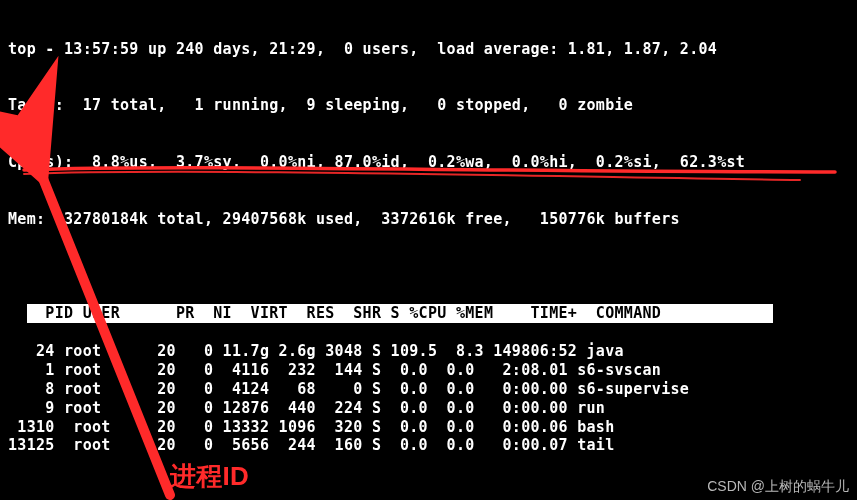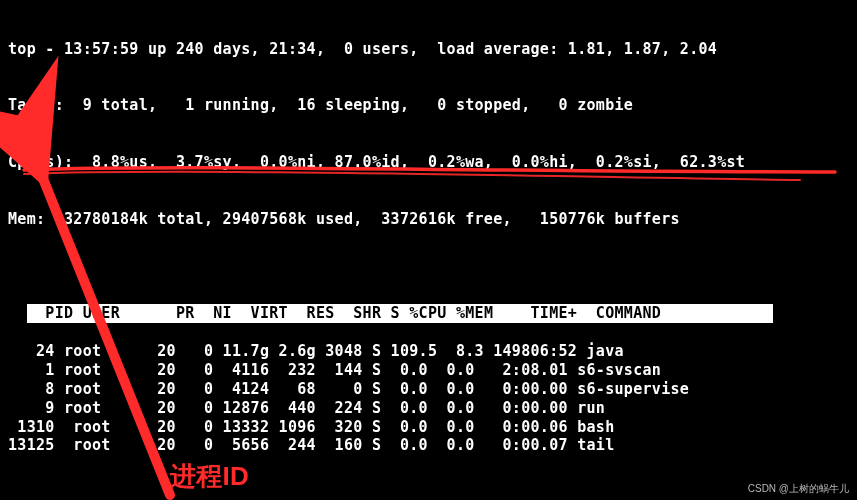--- a/index.html
+++ b/index.html
@@ -25,40 +25,40 @@
     background: #fff;
     color: #000;
     display: inline-block;
     white-space: pre;
   }
   .row { white-space: pre; }
   .watermark {
     position: absolute;
     right: 8px;
     bottom: 4px;
-    font-size: 10px;
+    font-size: 14px;
     font-weight: normal;
     color: #b8b8b8;
     font-family: sans-serif;
     letter-spacing: 0;
   }
   .annot {
     position: absolute;
     left: 0; top: 0;
     width: 857px;
     height: 500px;
     pointer-events: none;
   }
 </style>
 </head>
 <body>
 
 <div class="term">
-  <div class="row">top - 13:57:59 up 240 days, 21:34,  0 users,  load average: 1.81, 1.87, 2.04</div>
-  <div class="row">Tasks:  9 total,   1 running,  16 sleeping,   0 stopped,   0 zombie</div>
+  <div class="row">top - 13:57:59 up 240 days, 21:29,  0 users,  load average: 1.81, 1.87, 2.04</div>
+  <div class="row">Tasks:  17 total,   1 running,  9 sleeping,   0 stopped,   0 zombie</div>
   <div class="row">Cpu(s):  8.8%us,  3.7%sy,  0.0%ni, 87.0%id,  0.2%wa,  0.0%hi,  0.2%si,  62.3%st</div>
   <div class="row">Mem:  32780184k total, 29407568k used,  3372616k free,   150776k buffers</div>
   <div class="row"> </div>
   <div class="hdr-row">  PID USER      PR  NI  VIRT  RES  SHR S %CPU %MEM    TIME+  COMMAND            </div>
   <div id="rows"><div class="row">   24 root      20   0 11.7g 2.6g 3048 S 109.5  8.3 149806:52 java               </div><div class="row">    1 root      20   0  4116  232  144 S  0.0  0.0   2:08.01 s6-svscan          </div><div class="row">    8 root      20   0  4124   68    0 S  0.0  0.0   0:00.00 s6-supervise       </div><div class="row">    9 root      20   0 12876  440  224 S  0.0  0.0   0:00.00 run                </div><div class="row"> 1310  root     20   0 13332 1096  320 S  0.0  0.0   0:00.06 bash               </div><div class="row">13125  root     20   0  5656  244  160 S  0.0  0.0   0:00.07 tail               </div></div>
 </div>
 
 <svg class="annot" viewBox="0 0 857 500">
   <defs>
     <marker id="arrHead" markerWidth="12" markerHeight="12" refX="2" refY="6" orient="auto">

